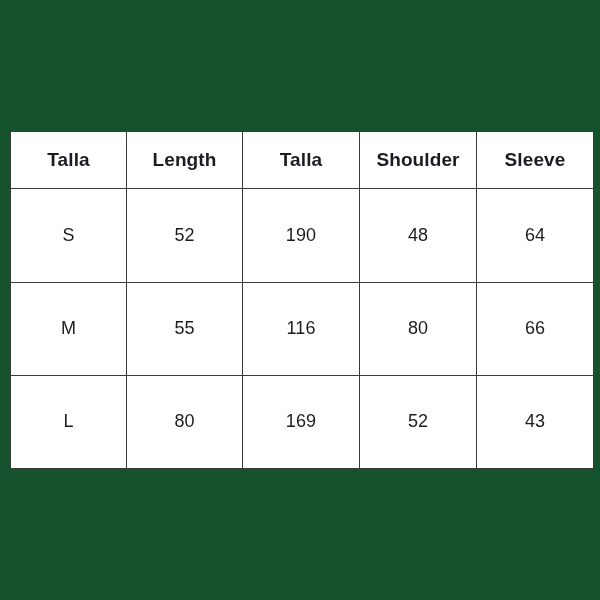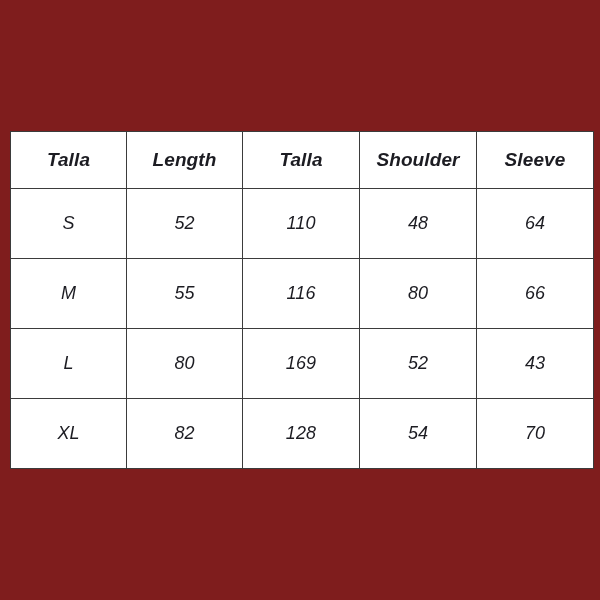--- a/index.html
+++ b/index.html
@@ -11,23 +11,22 @@
     width: 600px;
     height: 600px;
     font-family: "Liberation Sans", sans-serif;
     -webkit-font-smoothing: antialiased;
   }
 
   #page {
     position: relative;
     width: 600px;
     height: 600px;
-    background: #7f1d1d;
+    background: #14532d;
     overflow: hidden;
-    font-style: italic;
   }
 
   
   #size-chart-wrap {
     position: absolute;
     left: 10px;
     top: 131px;
     width: 583px;
     height: 338px;
   }
@@ -87,41 +86,34 @@
           <th>Length</th>
           <th>Talla</th>
           <th>Shoulder</th>
           <th>Sleeve</th>
         </tr>
       </thead>
       <tbody>
         <tr>
           <td>S</td>
           <td>52</td>
-          <td>110</td>
+          <td>190</td>
           <td>48</td>
           <td>64</td>
         </tr>
         <tr>
           <td>M</td>
           <td>55</td>
           <td>116</td>
           <td>80</td>
           <td>66</td>
         </tr>
         <tr>
           <td>L</td>
           <td>80</td>
           <td>169</td>
           <td>52</td>
           <td>43</td>
         </tr>
-        <tr>
-          <td>XL</td>
-          <td>82</td>
-          <td>128</td>
-          <td>54</td>
-          <td>70</td>
-        </tr>
       </tbody>
     </table>
   </div>
 </div>
 
 </body></html>

